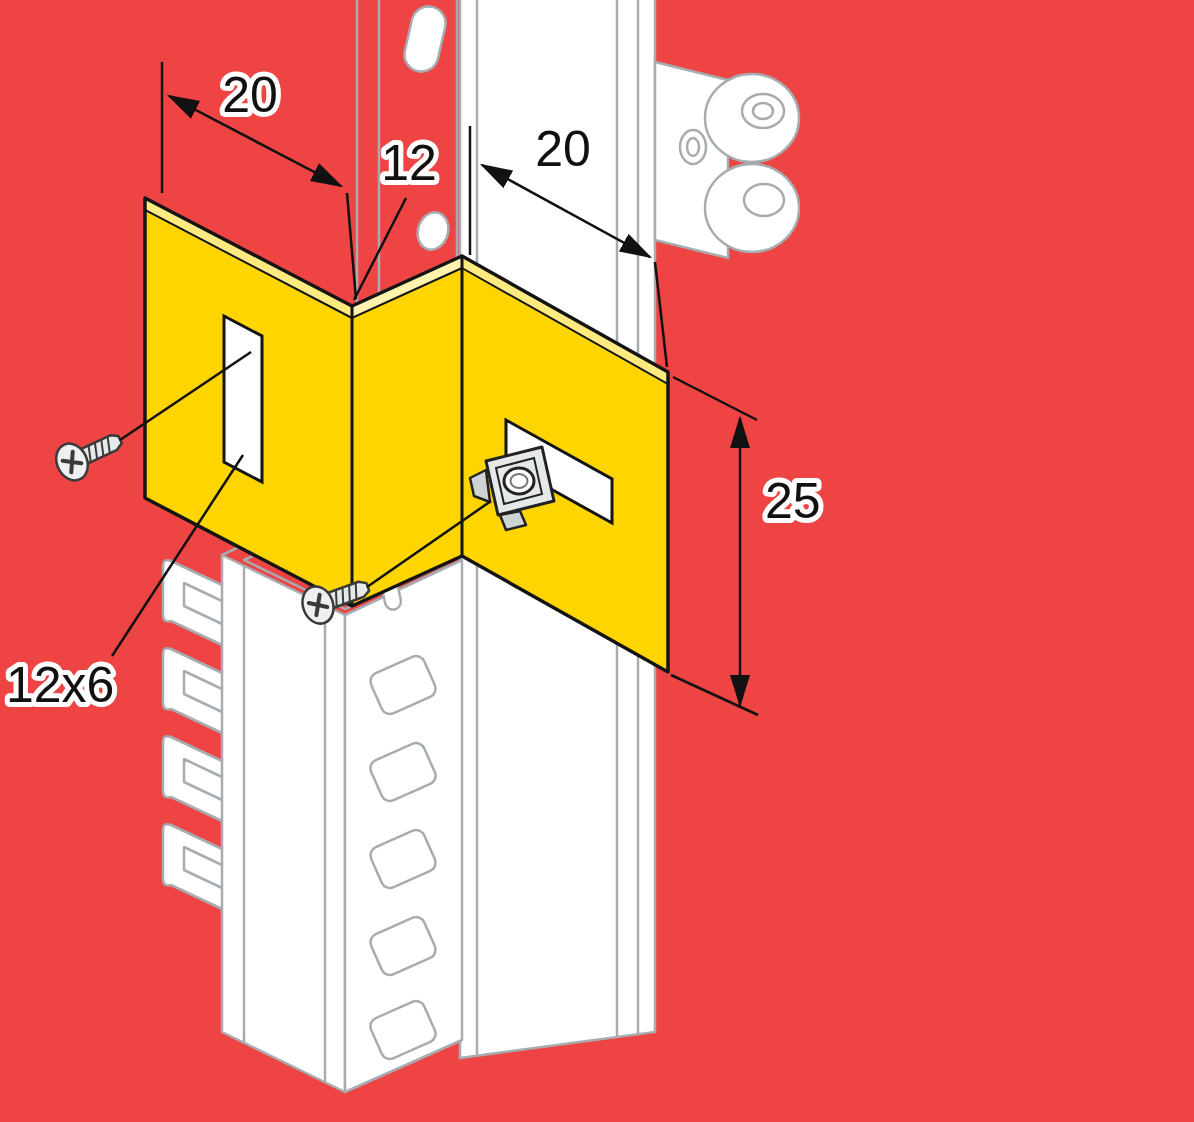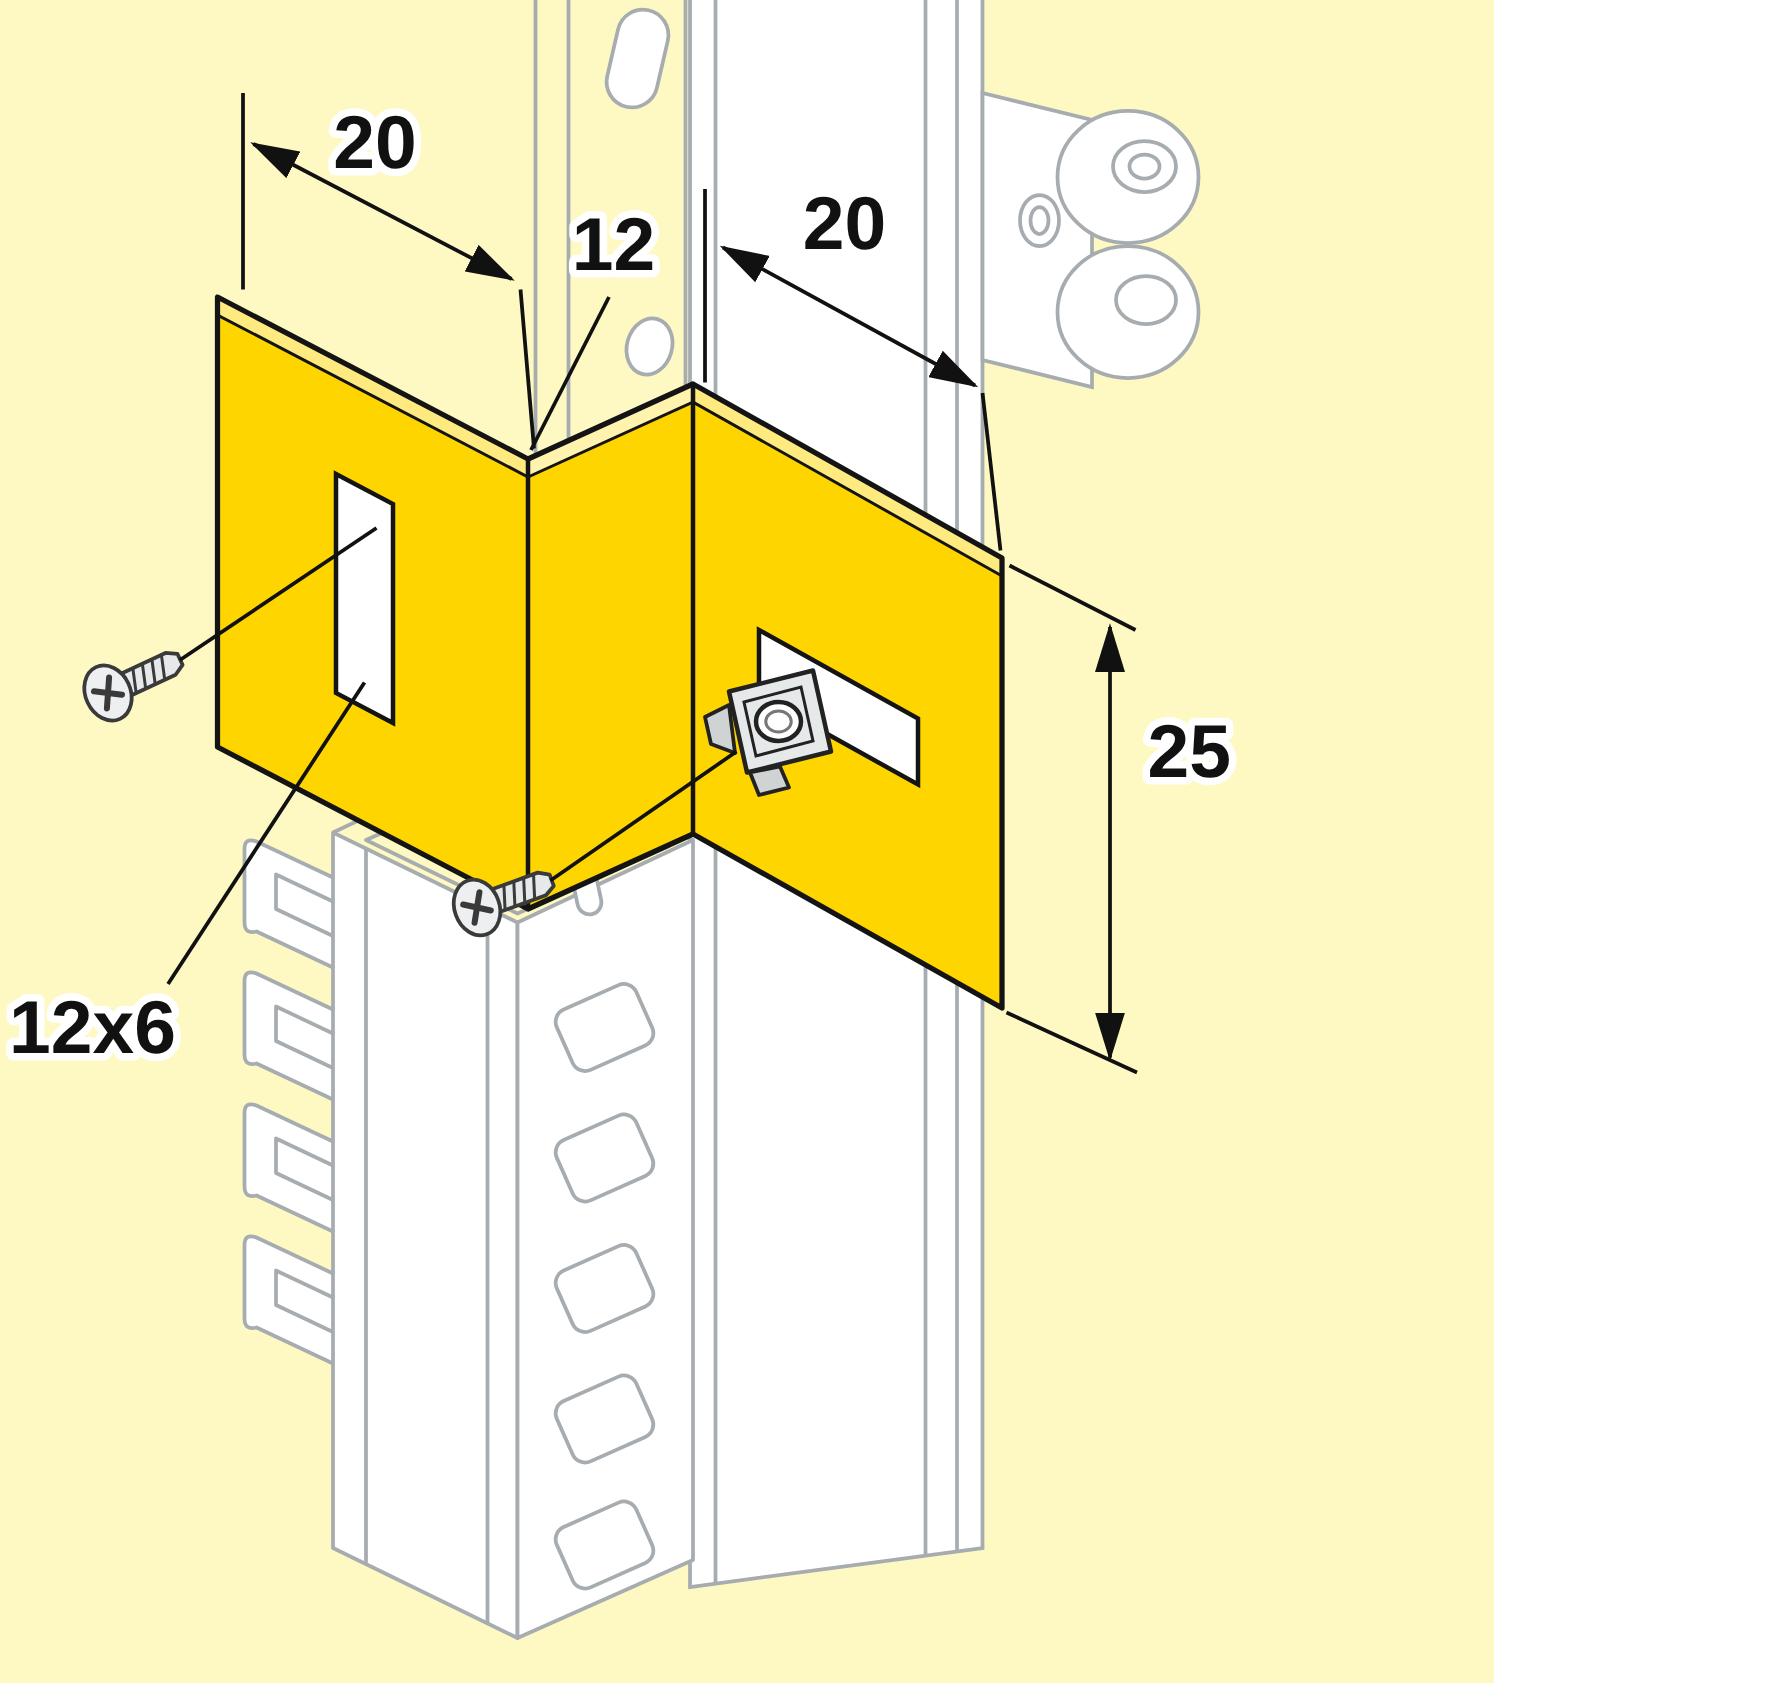--- a/index.html
+++ b/index.html
@@ -1,16 +1,16 @@
 <!DOCTYPE html>
 <html><head>
 <meta charset="utf-8">
 <style>
   html,body{margin:0;padding:0;background:#ffffff;}
-  .stage{position:relative;width:996px;height:1122px;background:#fef9c3;overflow:hidden;font-weight:bold;}
+  .stage{position:relative;width:1194px;height:1122px;background:#ef4444;overflow:hidden;}
   svg{display:block;}
   text.dim{
     font-family:"Liberation Sans","DejaVu Sans",sans-serif;
     font-size:50px;
     fill:#111111;
     paint-order:stroke;
     stroke:#ffffff;
     stroke-width:10px;
     stroke-linejoin:round;
   }

